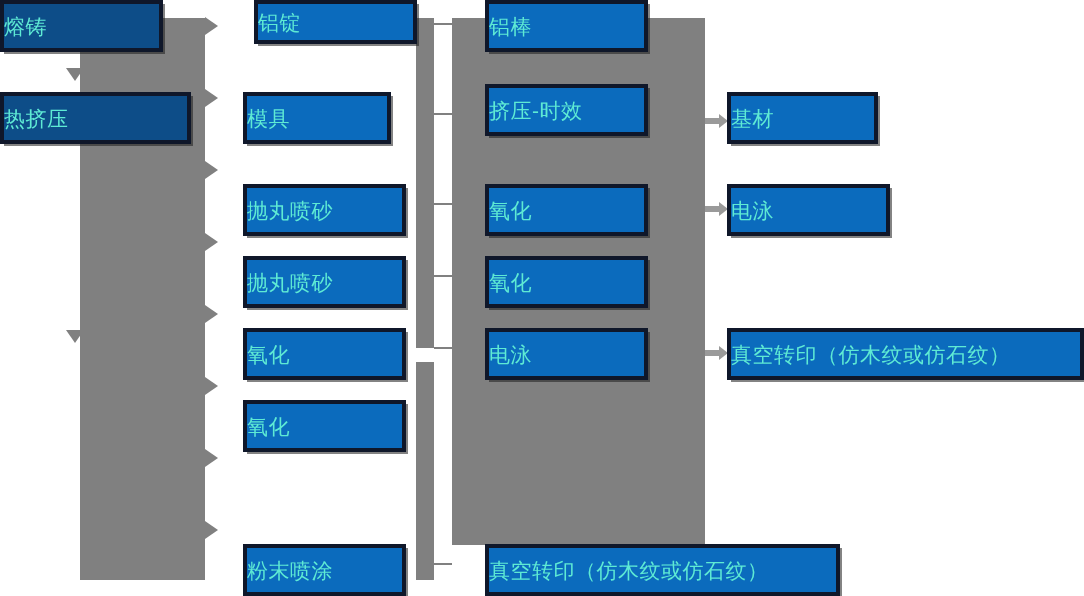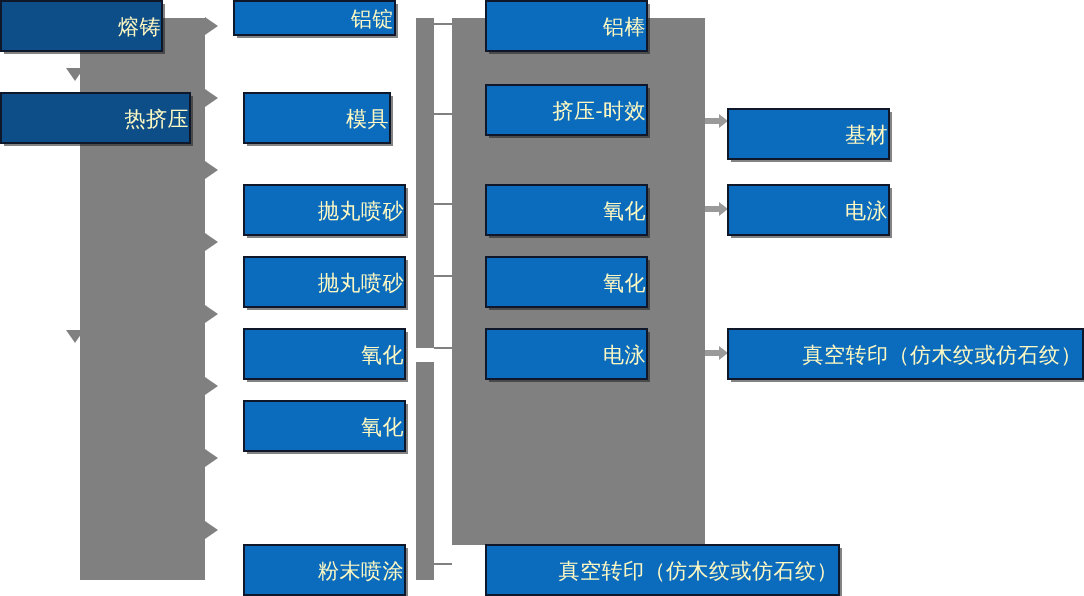--- a/index.html
+++ b/index.html
@@ -57,26 +57,26 @@
   .thin-line {
     position: absolute;
     background: #808080;
   }
   
   .box {
     position: absolute;
     box-sizing: border-box;
     display: flex;
     align-items: center;
-    justify-content: flex-end;
-    color: #fef9c3;
+    justify-content: flex-start;
+    color: #5eead4;
     font-size: 21px;
     line-height: 1;
     letter-spacing: 0.5px;
-    border: 2px solid #0f172a;
+    border: 4px solid #0f172a;
     box-shadow: 3px 3px 0 -1px rgba(30,30,30,0.55);
     white-space: nowrap;
   }
   .box.dark {
     background: #0d4d88;
   }
   .box.mid {
     background: #0b6bbd;
   }
 </style>
@@ -121,21 +121,21 @@
   <div class="thin-arrow" style="left:705px; top:206px; width:14px;"></div>
   <div class="thin-arrow" style="left:705px; top:350px; width:14px;"></div>
 
   <div class="box dark" style="left:0px; top:0px; width:163px; height:52px;">
     <span>熔铸</span>
   </div>
   <div class="box dark" style="left:0px; top:92px; width:191px; height:52px;">
     <span>热挤压</span>
   </div>
 
-  <div class="box mid" style="left:233px; top:0px; width:163px; height:36px;">
+  <div class="box mid" style="left:254px; top:0px; width:163px; height:44px;">
     <span>铝锭</span>
   </div>
   <div class="box mid" style="left:243px; top:92px; width:148px; height:52px;">
     <span>模具</span>
   </div>
   <div class="box mid" style="left:243px; top:184px; width:163px; height:52px;">
     <span>抛丸喷砂</span>
   </div>
   <div class="box mid" style="left:243px; top:256px; width:163px; height:52px;">
     <span>抛丸喷砂</span>
@@ -162,21 +162,21 @@
   <div class="box mid" style="left:485px; top:256px; width:163px; height:52px;">
     <span>氧化</span>
   </div>
   <div class="box mid" style="left:485px; top:328px; width:163px; height:52px;">
     <span>电泳</span>
   </div>
   <div class="box mid" style="left:485px; top:544px; width:355px; height:52px;">
     <span>真空转印（仿木纹或仿石纹）</span>
   </div>
 
-  <div class="box mid" style="left:727px; top:108px; width:163px; height:52px;">
+  <div class="box mid" style="left:727px; top:92px; width:151px; height:52px;">
     <span>基材</span>
   </div>
   <div class="box mid" style="left:727px; top:184px; width:163px; height:52px;">
     <span>电泳</span>
   </div>
   <div class="box mid" style="left:727px; top:328px; width:357px; height:52px;">
     <span>真空转印（仿木纹或仿石纹）</span>
   </div>
 
 </div>

